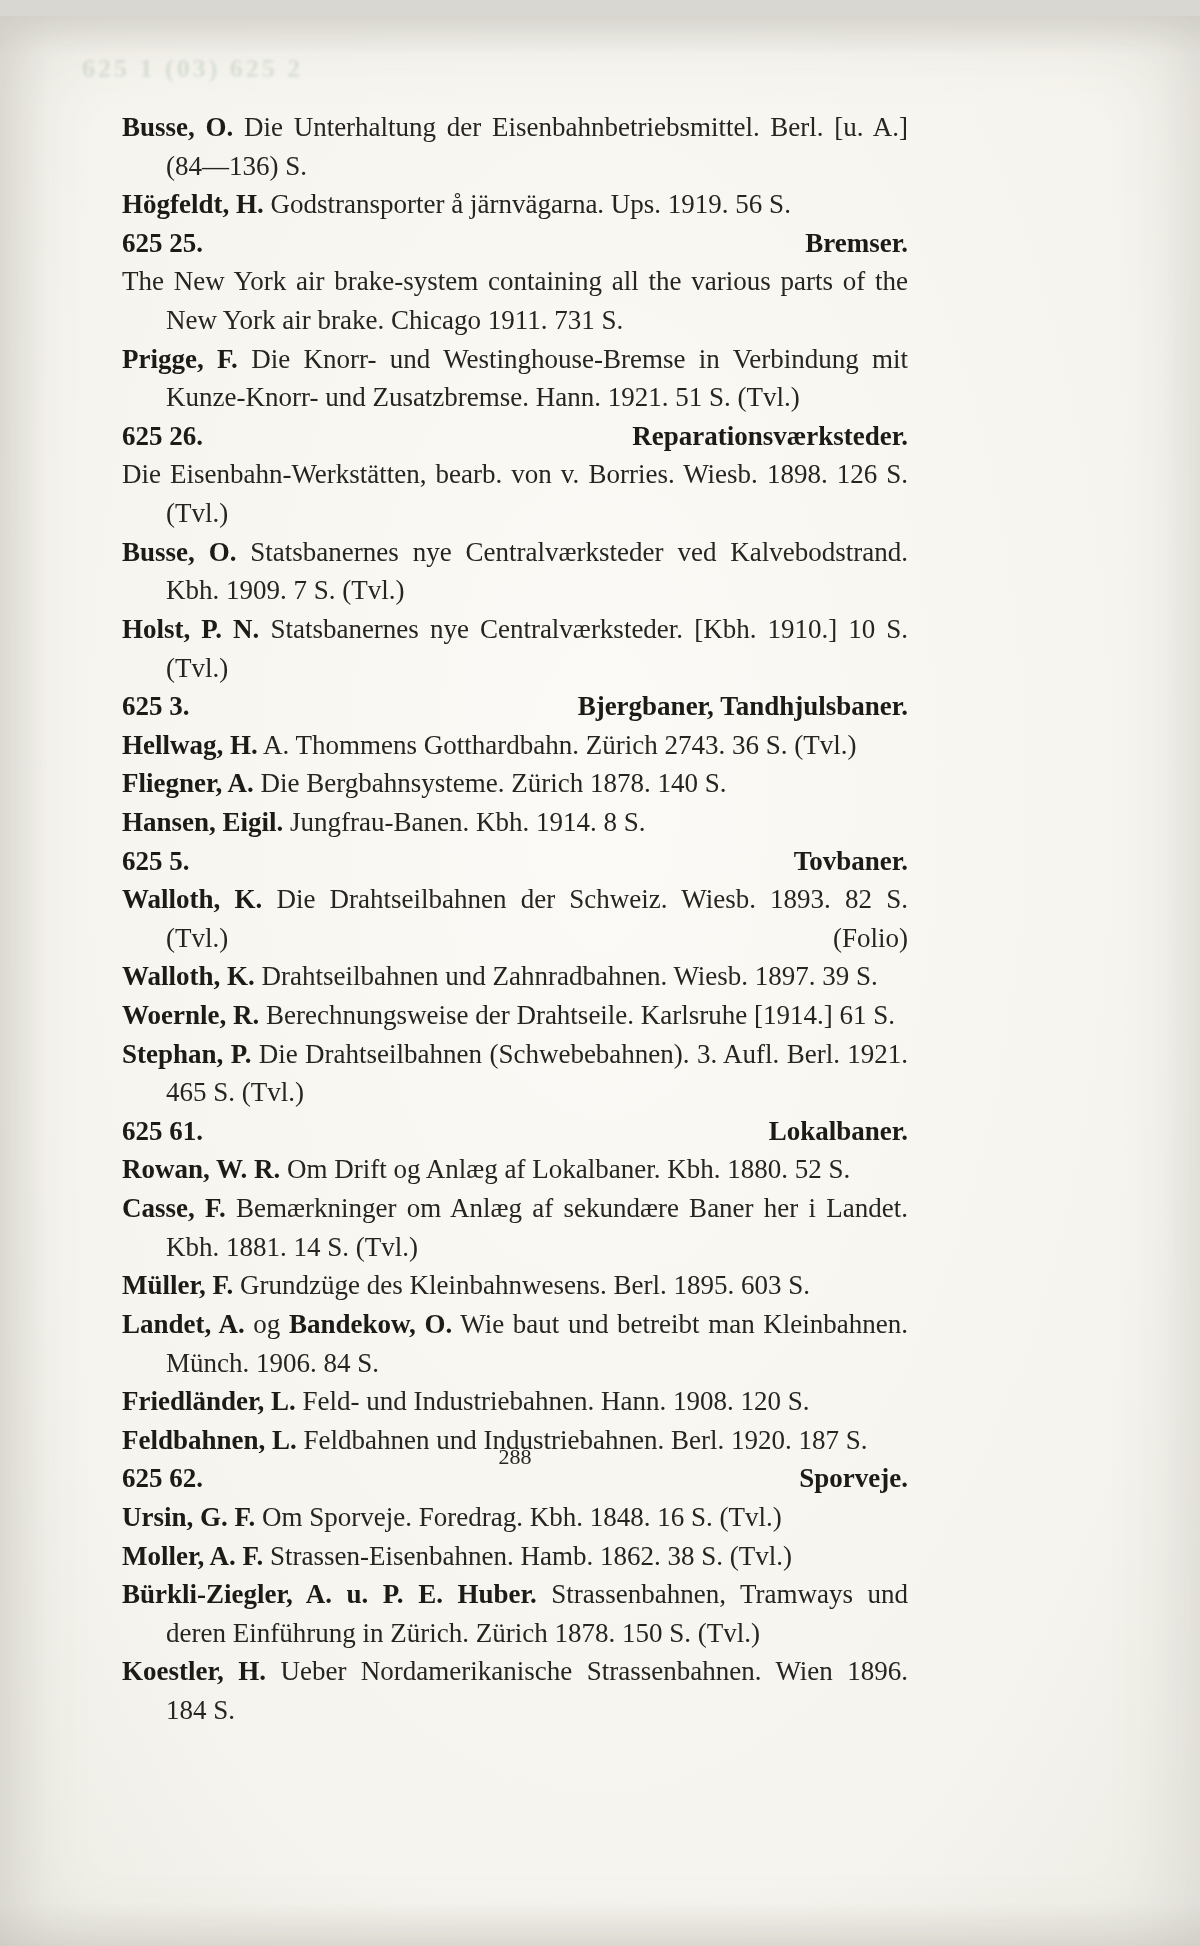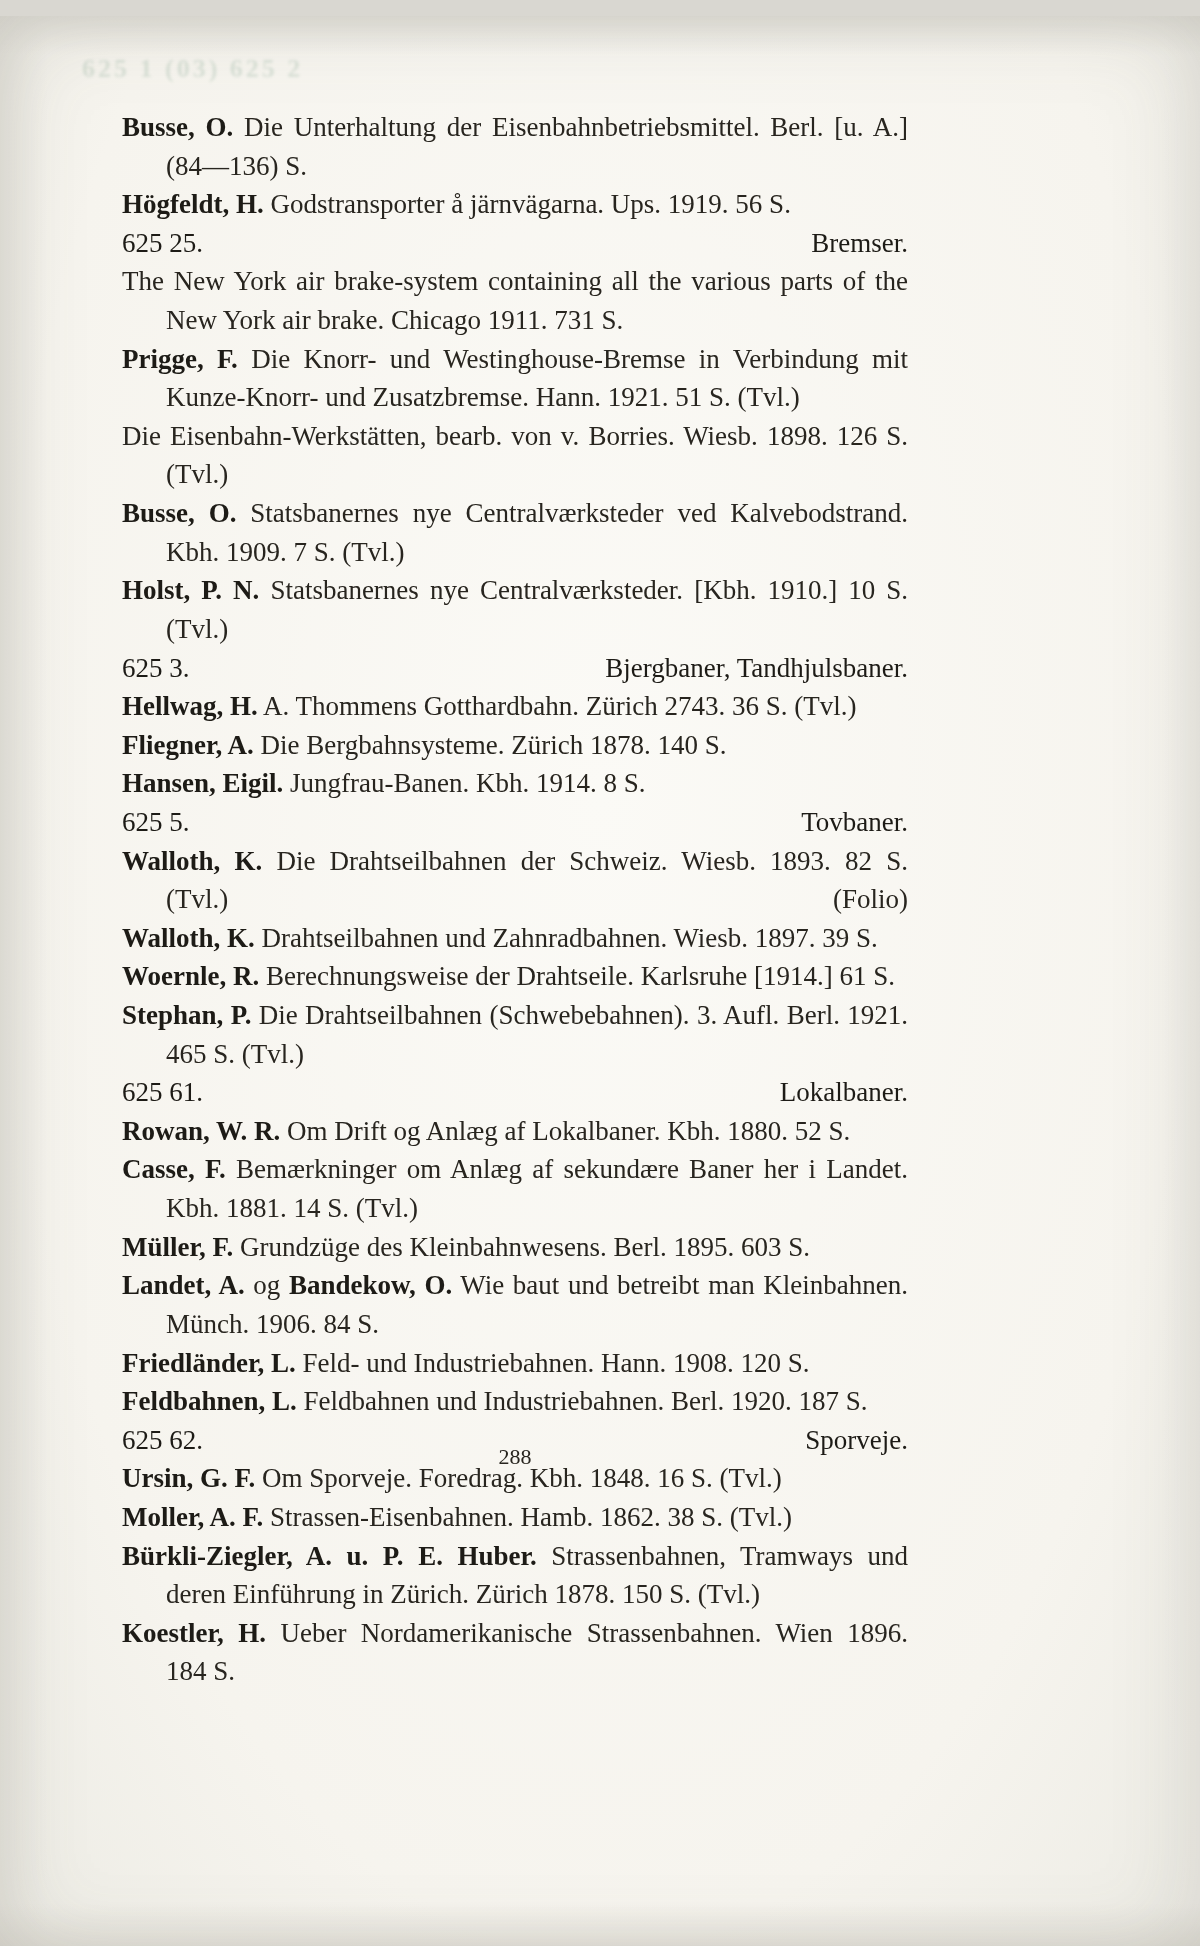--- a/index.html
+++ b/index.html
@@ -59,21 +59,21 @@
   .entry .b {
     font-weight: bold;
     color: #1d1b16;
   }
   .entry .fr {
     float: right;
   }
   .section {
     display: flex;
     justify-content: space-between;
-    font-weight: normal;
+    font-weight: bold;
     color: #1d1b16;
     gap: 45px;
   }
   .footer {
     position: absolute;
     top: 1428px;
     left: 122px;
     width: 786px;
     text-align: center;
     font-size: 22px;
@@ -88,20 +88,24 @@
 
   <div class="text-block">
       <p class="entry"><span class="b">Busse, O.</span><span> Die Unterhaltung der Eisenbahnbetriebsmittel. Berl. [u. A.] (84—136) S.</span></p>
       <p class="entry"><span class="b">Högfeldt, H.</span><span> Godstransporter å järnvägarna. Ups. 1919. 56 S.</span></p>
       <p class="entry section">
     <span>625 25.</span>
     <span>Bremser.</span>
   </p>
       <p class="entry"><span>The New York air brake-system containing all the various parts of the New York air brake. Chicago 1911. 731 S.</span></p>
       <p class="entry"><span class="b">Prigge, F.</span><span> Die Knorr- und Westinghouse-Bremse in Verbindung mit Kunze-Knorr- und Zusatzbremse. Hann. 1921. 51 S. (Tvl.)</span></p>
+      <p class="entry section">
+    <span>625 26.</span>
+    <span>Reparationsværksteder.</span>
+  </p>
       <p class="entry"><span>Die Eisenbahn-Werkstätten, bearb. von v. Borries. Wiesb. 1898. 126 S. (Tvl.)</span></p>
       <p class="entry"><span class="b">Busse, O.</span><span> Statsbanernes nye Centralværksteder ved Kalvebodstrand. Kbh. 1909. 7 S. (Tvl.)</span></p>
       <p class="entry"><span class="b">Holst, P. N.</span><span> Statsbanernes nye Centralværksteder. [Kbh. 1910.] 10 S. (Tvl.)</span></p>
       <p class="entry section">
     <span>625 3.</span>
     <span>Bjergbaner, Tandhjulsbaner.</span>
   </p>
       <p class="entry"><span class="b">Hellwag, H.</span><span> A. Thommens Gotthardbahn. Zürich 2743. 36 S. (Tvl.)</span></p>
       <p class="entry"><span class="b">Fliegner, A.</span><span> Die Bergbahnsysteme. Zürich 1878. 140 S.</span></p>
       <p class="entry"><span class="b">Hansen, Eigil.</span><span> Jungfrau-Banen. Kbh. 1914. 8 S.</span></p>

